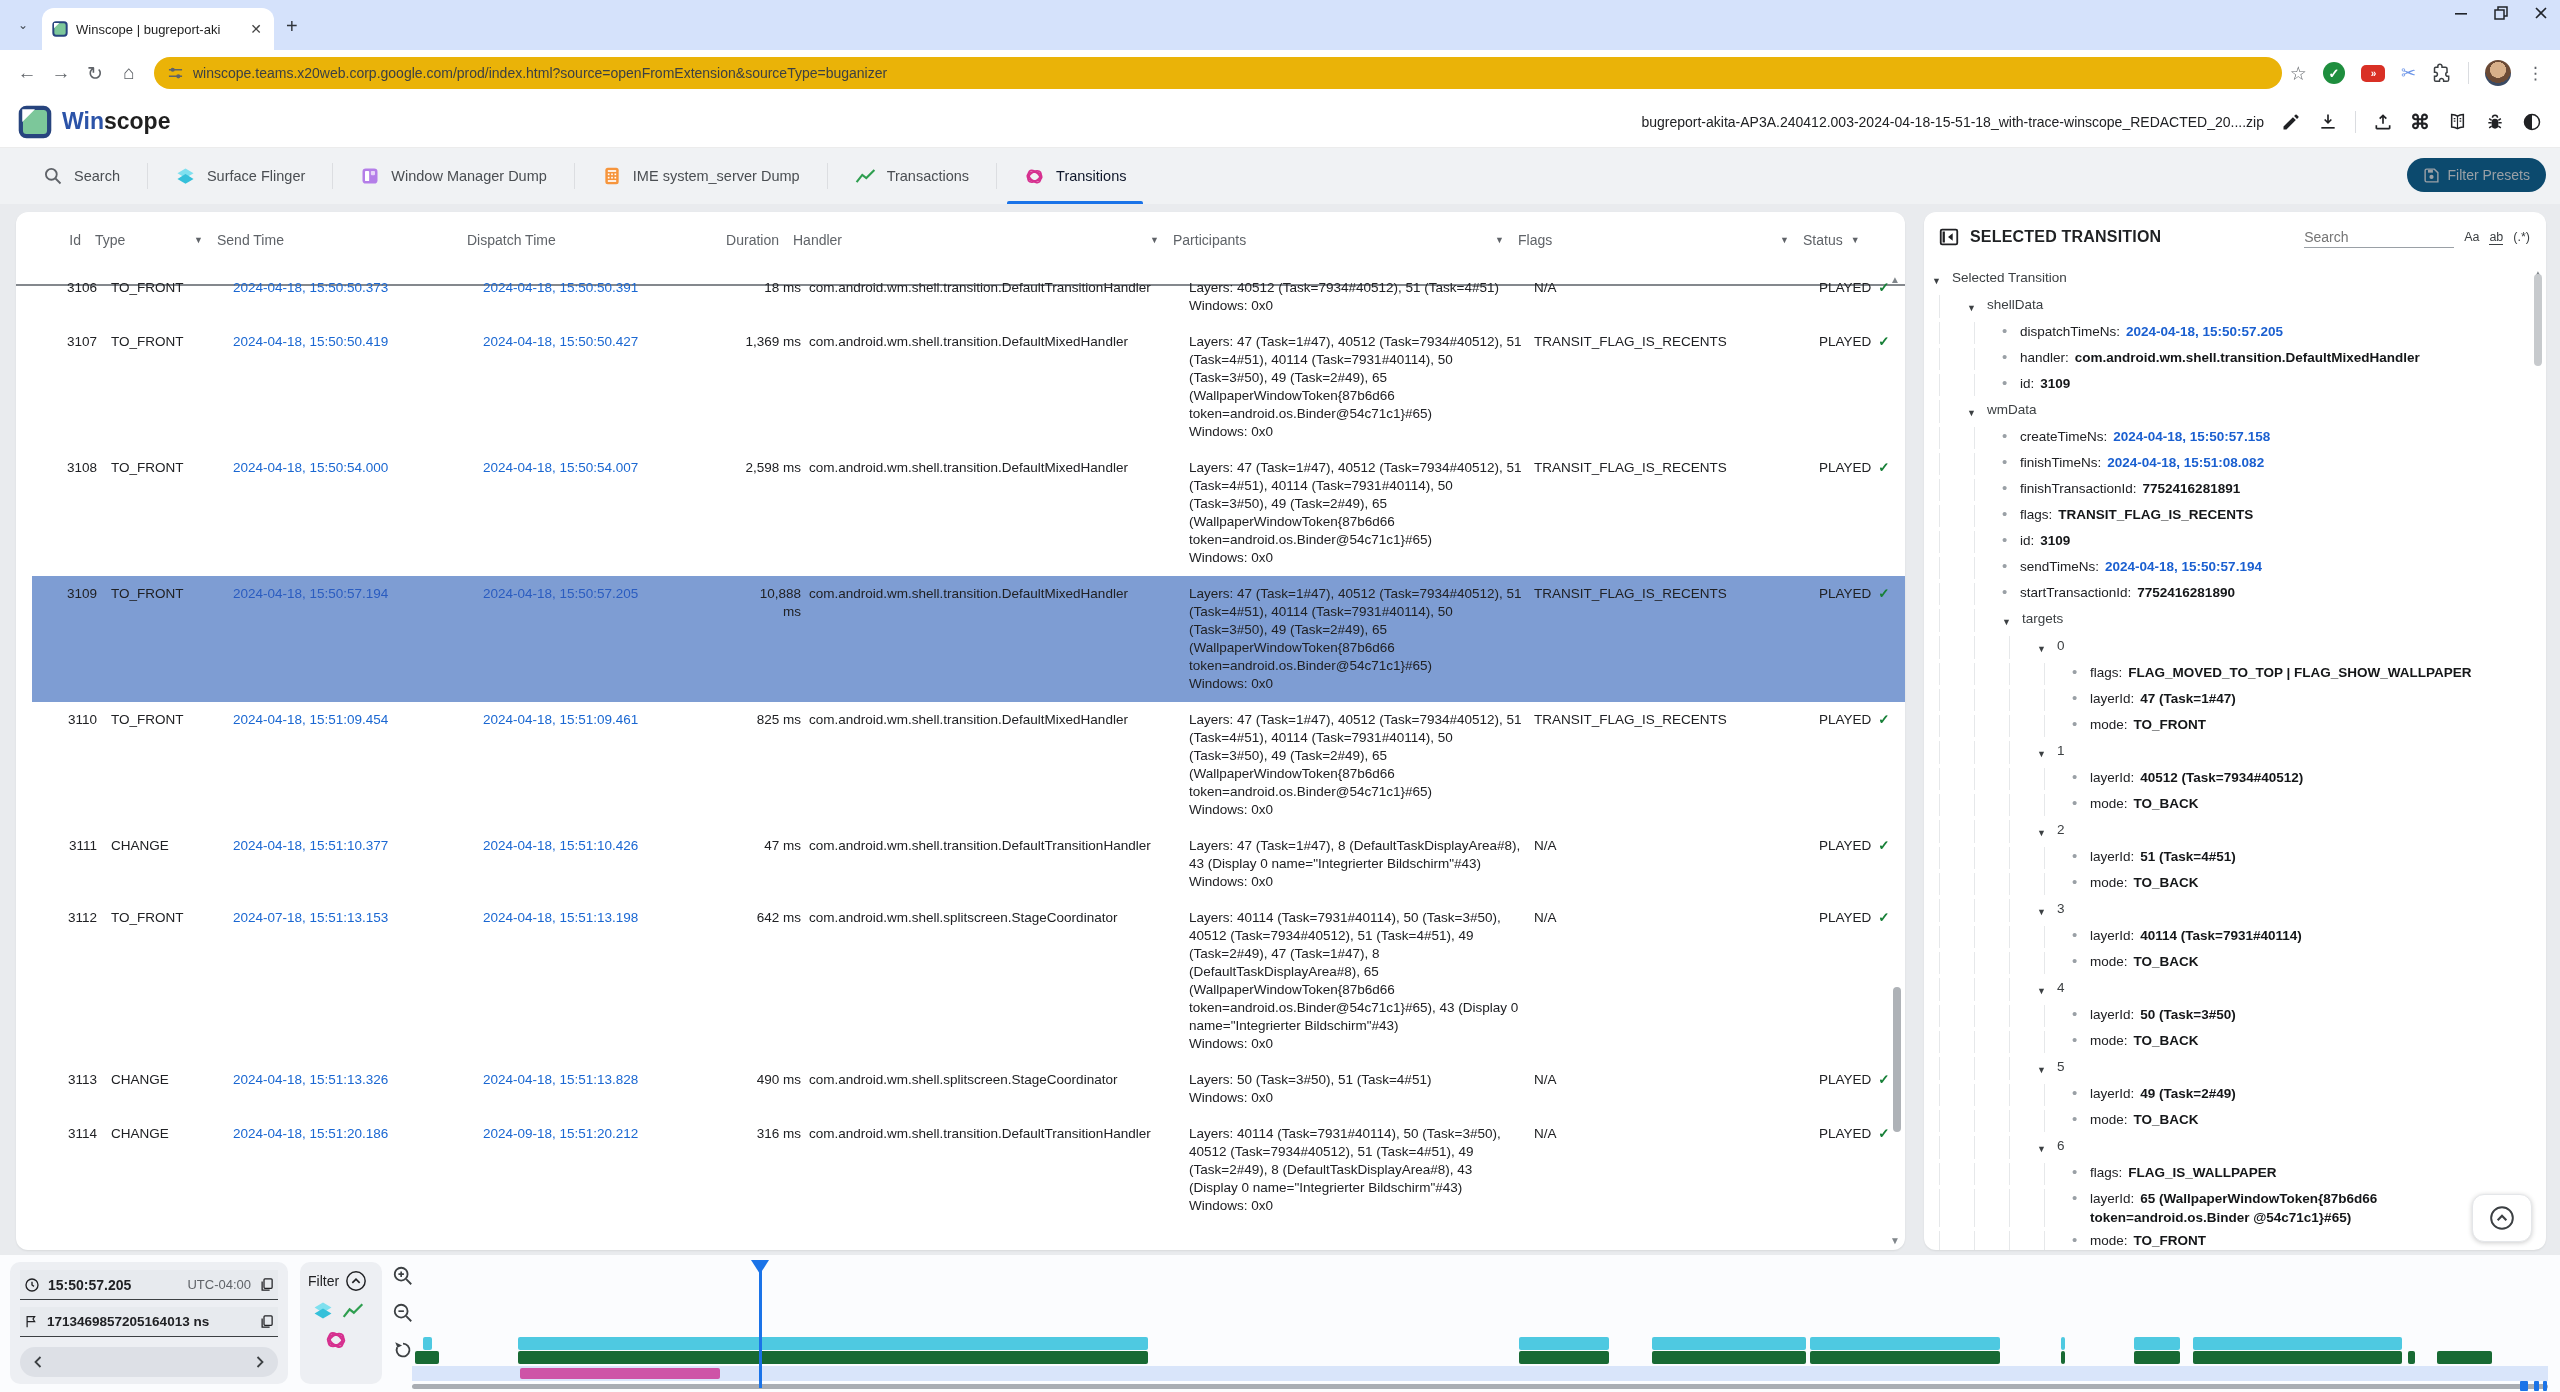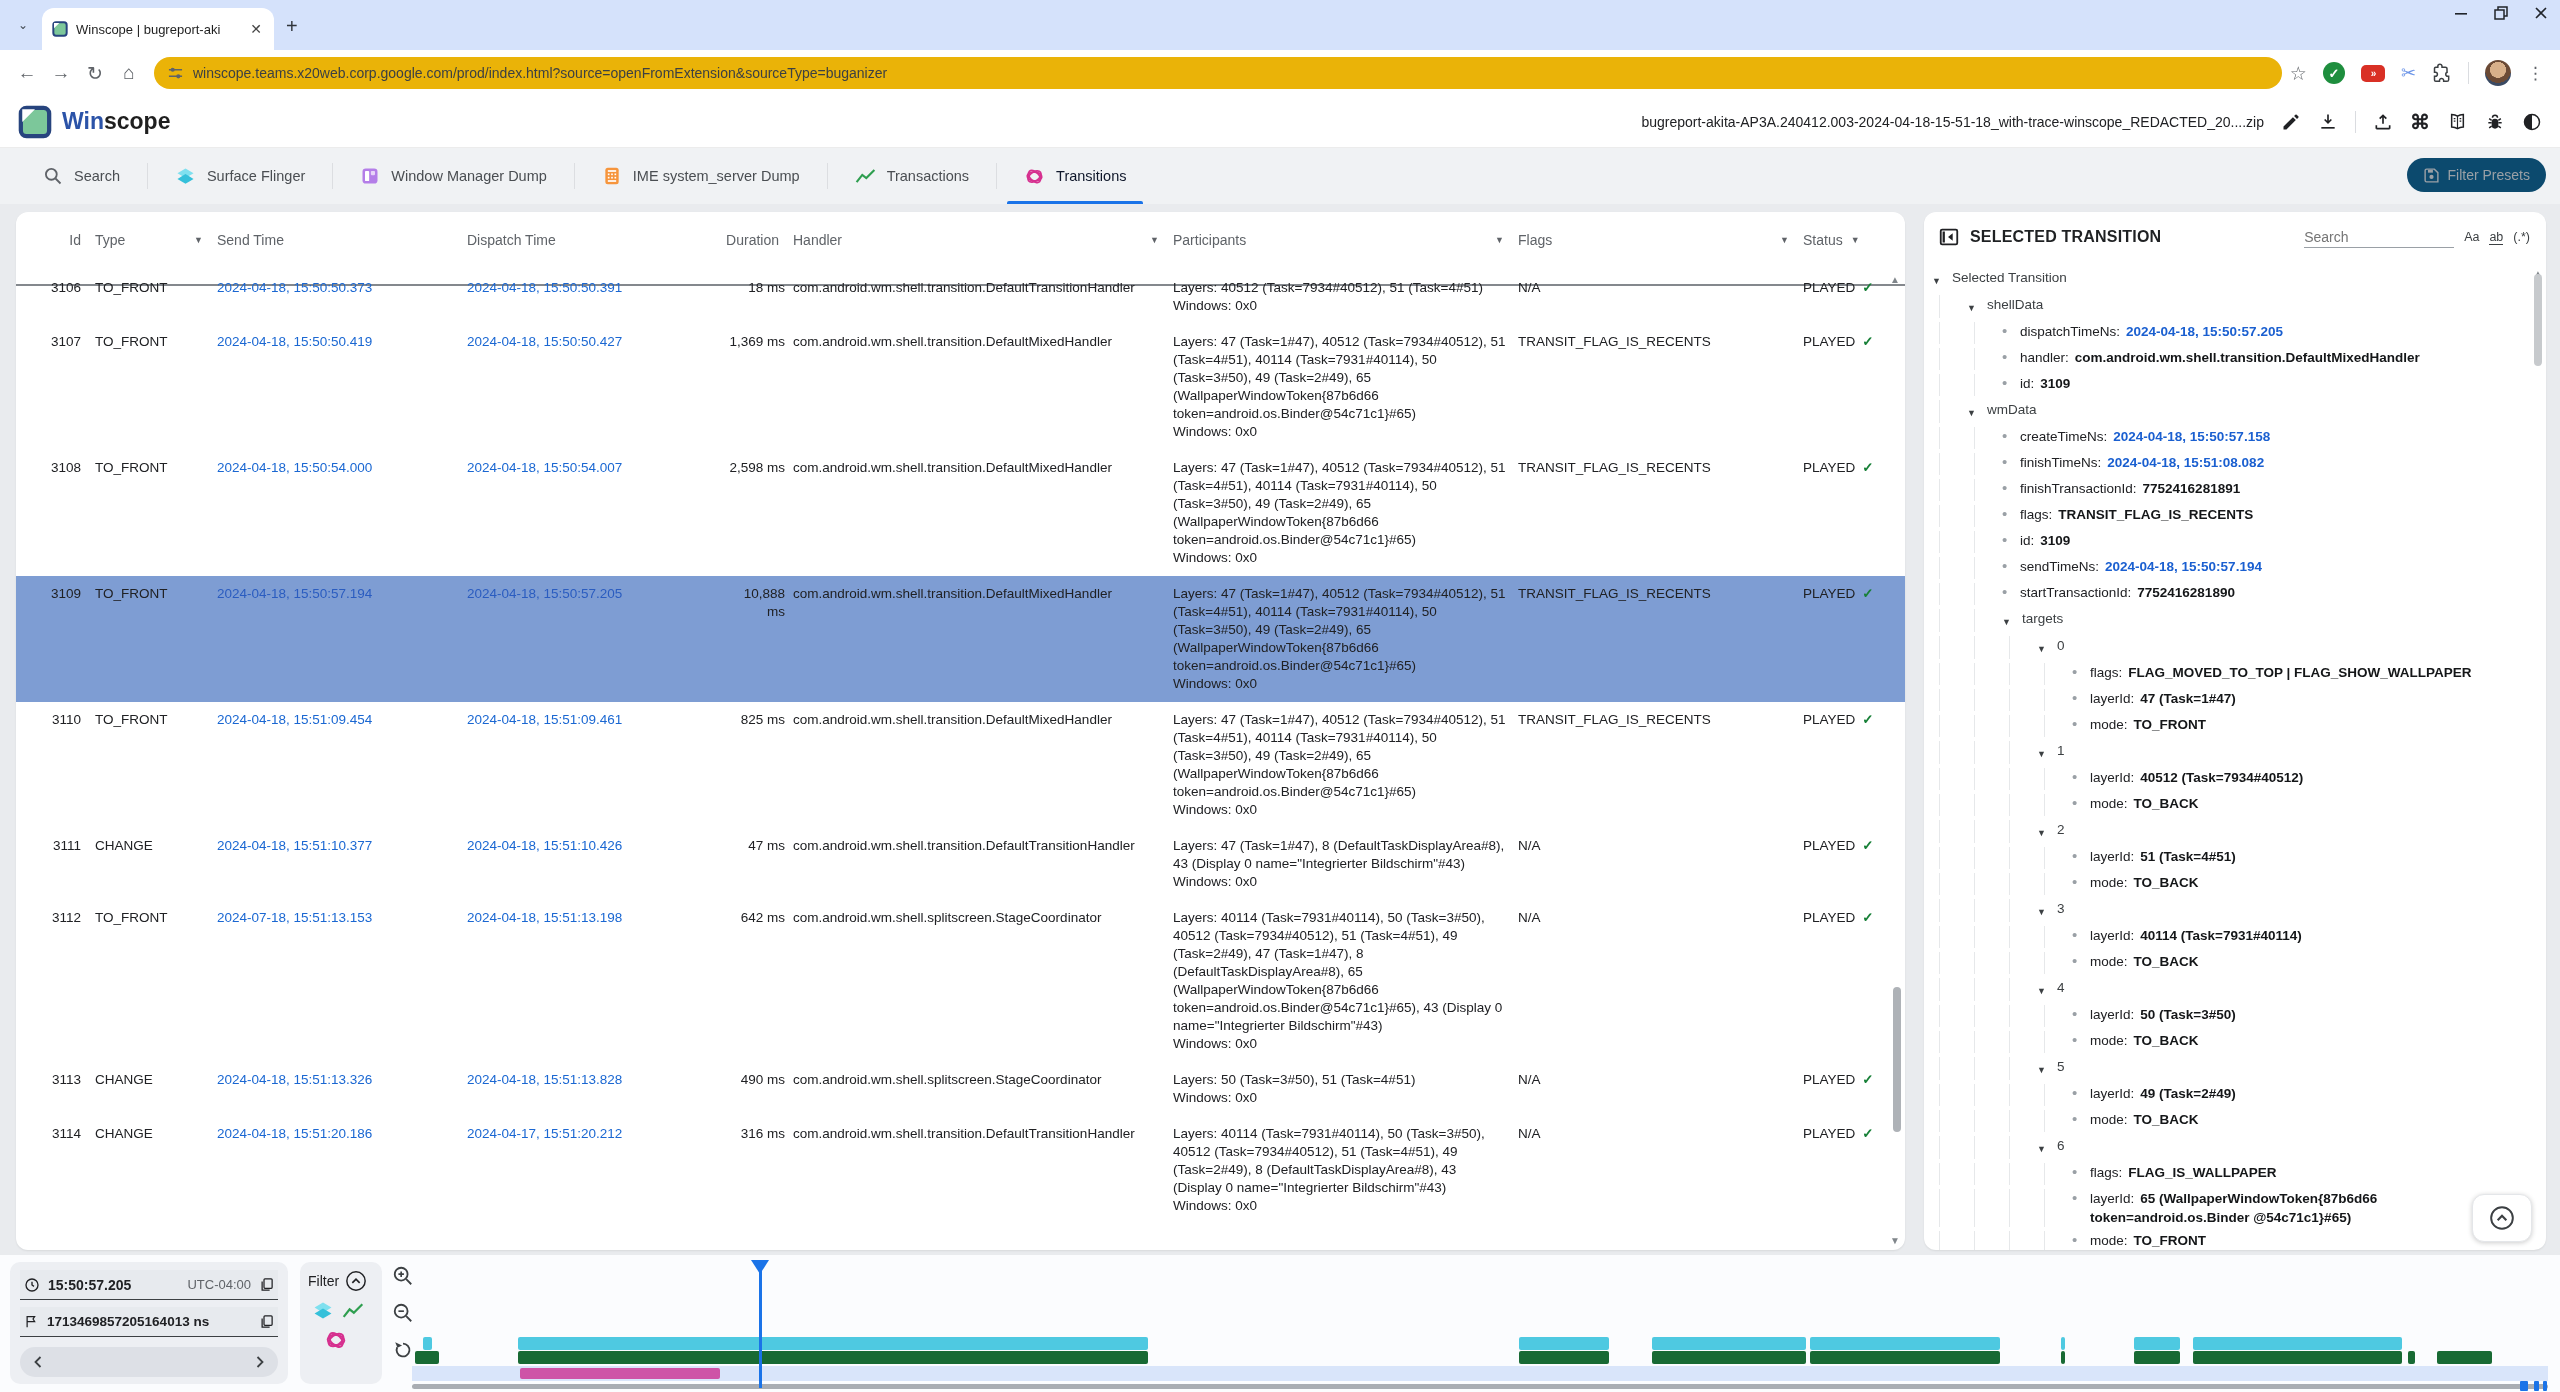--- a/index.html
+++ b/index.html
@@ -38,21 +38,21 @@
   .vtab.active::after{content:"";position:absolute;left:10px;right:10px;bottom:0;height:3px;background:#1a73e8;border-radius:2px 2px 0 0;}
   .tdiv{width:1px;height:26px;background:#dcdee1;}
   .fpresets{position:absolute;right:14px;top:10px;height:34px;display:flex;align-items:center;gap:8px;background:#0c4a6e;color:#9aa0a6;border-radius:17px;padding:0 16px;font-size:14px;}
   
   .table-card{position:absolute;left:16px;top:212px;width:1889px;bottom:142px;background:#fff;border-radius:12px;overflow:hidden;box-shadow:0 1px 2px rgba(0,0,0,.08);}
   .thead{display:grid;grid-template-columns:64px 122px 250px 258px 68px 380px 345px 285px 84px;padding:0 18px 16px 15px;height:56px;align-items:center;border-bottom:2px solid #84888d;color:#5f6368;font-size:14px;}
   .th{display:flex;align-items:center;}
   .th .sort{margin-left:auto;font-size:9px;color:#5f6368;padding-right:14px;}
   .th.r{justify-content:flex-end;padding-right:14px;}
   .tbody{position:absolute;left:0;right:0;top:58px;bottom:0;overflow:hidden;}
-  .tr{display:grid;grid-template-columns:64px 122px 250px 258px 68px 380px 345px 285px 84px;padding:9px 5px 9px 15px;font-size:13.5px;color:#202124;line-height:18px;}
+  .tr{display:grid;grid-template-columns:64px 122px 250px 258px 68px 380px 345px 285px 84px;padding:9px 5px 9px 15px;font-size:13.5px;color:#202124;line-height:18px;margin-left:16px;}
   .tr.selected{background:#7e9dd3;}
   .td{padding-right:12px;}
   .td.idc{text-align:right;padding-right:14px;}
   .td.dur{text-align:right;padding-right:8px;}
   .link{color:#1a67d2;}
   .tr.selected .link{color:#2a5cc0;}
   .chk{color:#188038;font-weight:bold;margin-left:7px;}
   .scroll-arrow{position:absolute;right:5px;font-size:10px;color:#80868b;}
   .tbl-thumb{position:absolute;right:4px;top:775px;width:8px;height:145px;background:#aeb2b7;border-radius:4px;}
   
@@ -445,21 +445,21 @@
             <div>Layers: 50 (Task=3#50), 51 (Task=4#51)</div>
             <div>Windows: 0x0</div>
           </span>
           <span class="td">N/A</span>
           <span class="td"><span>PLAYED</span><span class="chk">✓</span></span>
         </div>
         <div class="tr">
           <span class="td idc">3114</span>
           <span class="td">CHANGE</span>
           <span class="td"><span class="link">2024-04-18, 15:51:20.186</span></span>
-          <span class="td"><span class="link">2024-04-17, 15:51:20.212</span></span>
+          <span class="td"><span class="link">2024-09-18, 15:51:20.212</span></span>
           <span class="td dur">316 ms</span>
           <span class="td">com.android.wm.shell.transition.DefaultTransitionHandler</span>
           <span class="td">
             <div>Layers: 40114 (Task=7931#40114), 50 (Task=3#50), 40512 (Task=7934#40512), 51 (Task=4#51), 49 (Task=2#49), 8 (DefaultTaskDisplayArea#8), 43 (Display 0 name="Integrierter Bildschirm"#43)</div>
             <div>Windows: 0x0</div>
           </span>
           <span class="td">N/A</span>
           <span class="td"><span>PLAYED</span><span class="chk">✓</span></span>
         </div>
       </div>

